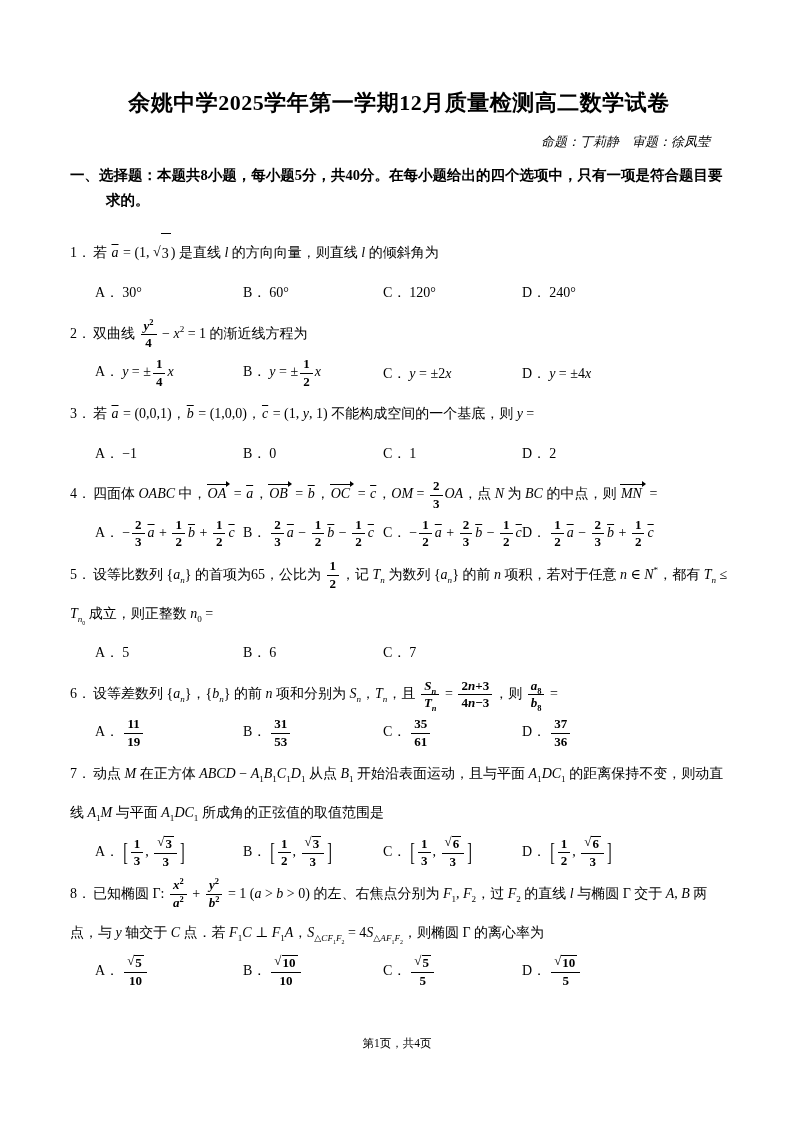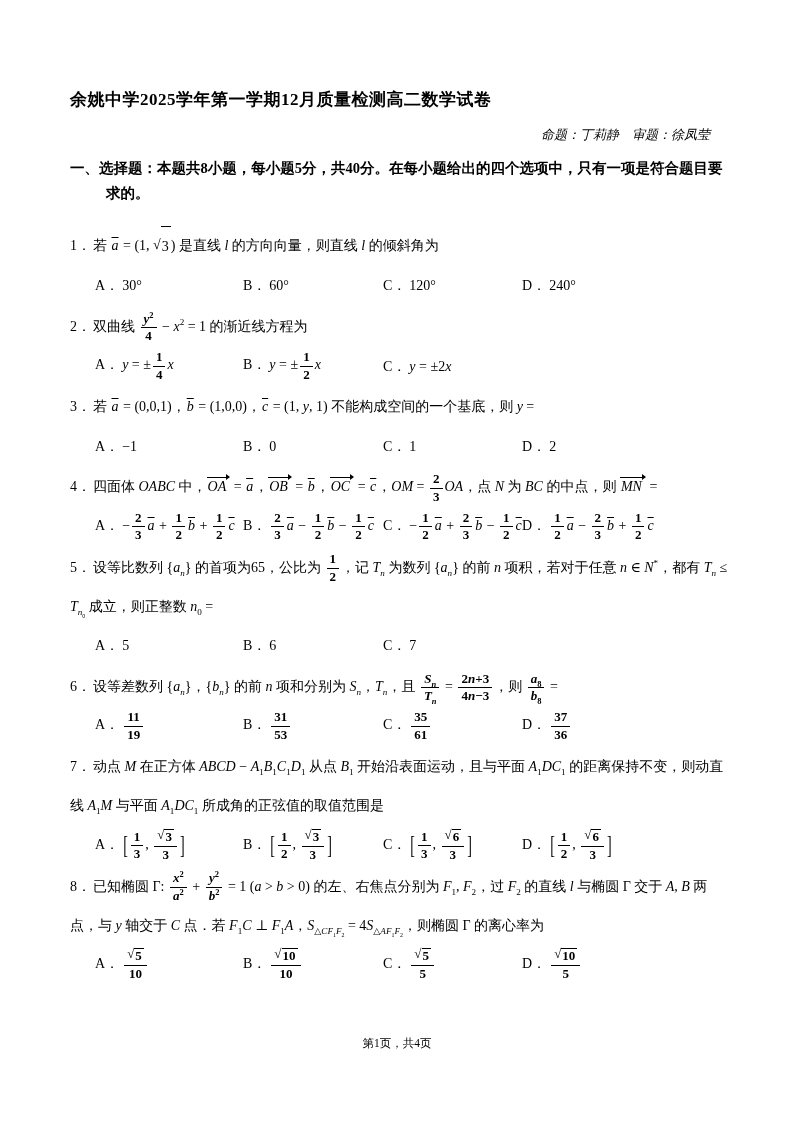--- a/index.html
+++ b/index.html
@@ -4,21 +4,21 @@
 <style>
   * { margin:0; padding:0; box-sizing:border-box; }
   html,body { background:#ffffff; }
   body {
     width:794px; height:1123px; position:relative; overflow:hidden;
     font-family:"Liberation Serif","DejaVu Serif",serif;
     color:#000; font-size:14px;
   }
   .page { position:absolute; inset:0; padding:88px 66px 0 70px; }
 
-  .title { text-align:left; font-size:17px; font-weight:bold; letter-spacing:0.5px; margin-bottom:15px; }
+  .title { text-align:center; font-size:22px; font-weight:bold; letter-spacing:0.5px; margin-bottom:15px; }
   .authors { text-align:right; padding-right:18px; font-size:13px; margin-bottom:12px;font-style:italic; }
   .section-heading { font-weight:bold; font-size:14.5px; line-height:1.72; padding-left:36px; text-indent:-36px; margin-bottom:20px; }
 
   .question { margin-bottom:1px; }
   .q-stem { line-height:2.8; }
   .q-num { margin-right:2px; }
   .q-opts {
     display:grid; grid-template-columns:148px 140px 139px auto;
     padding-left:25px; min-height:40px; align-items:center; line-height:1.25;
   }
@@ -78,20 +78,21 @@
                 <span class="mfd">4</span>
               </span><span class="mi">x</span></span></span>
 
   <span class="opt"><span class="opt-label">B．</span><span class="opt-body"><span class="mi">y</span> = ±<span class="mf">
                 <span class="mfn">1</span>
                 <span class="mfd">2</span>
               </span><span class="mi">x</span></span></span>
 
   <span class="opt"><span class="opt-label">C．</span><span class="opt-body"><span class="mi">y</span> = ±2<span class="mi">x</span></span></span>
 
+  <span class="opt"><span class="opt-label">D．</span><span class="opt-body"><span class="mi">y</span> = ±4<span class="mi">x</span></span></span>
 </div>
   </div>
 
   <div class="question">
     <div class="q-stem"><span class="q-num">3．</span><span class="q-text">若 <span class="mvec">a</span> = (0,0,1)，<span class="mvec">b</span> = (1,0,0)，<span class="mvec">c</span> = (1, <span class="mi">y</span>, 1) 不能构成空间的一个基底，则 <span class="mi">y</span> =</span></div>
     <div class="q-opts">
   <span class="opt"><span class="opt-label">A．</span><span class="opt-body">−1</span></span>
 
   <span class="opt"><span class="opt-label">B．</span><span class="opt-body">0</span></span>
 

